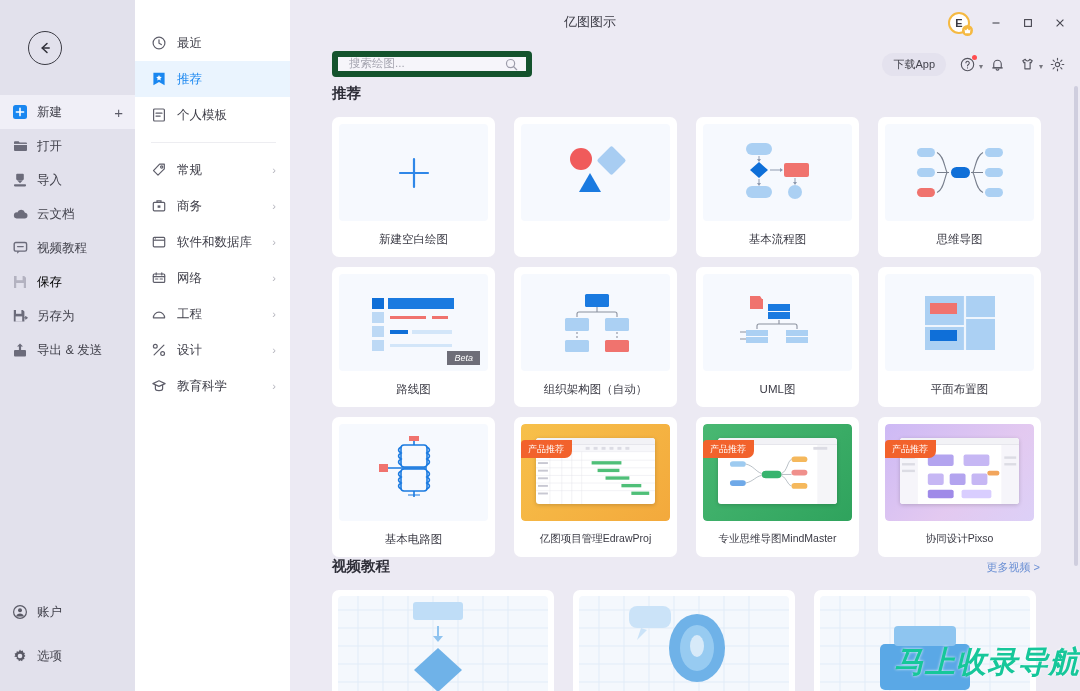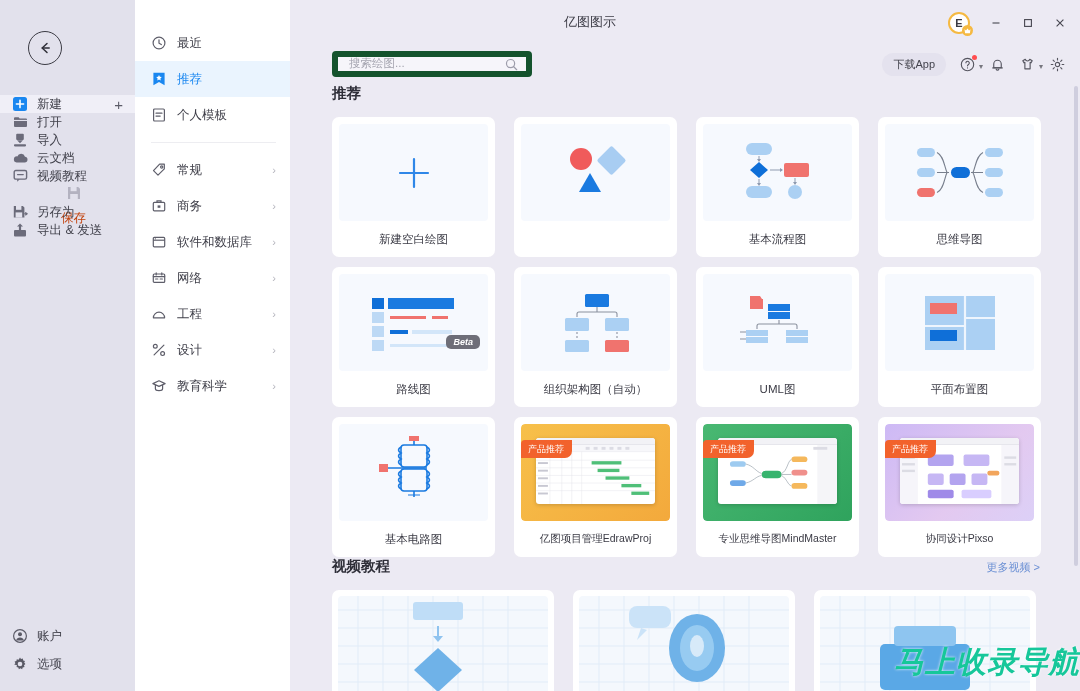--- a/index.html
+++ b/index.html
@@ -27,31 +27,31 @@
   .back-wrap { height: 95px; display: flex; align-items: center; padding-left: 28px; }
   .back-btn {
     width: 34px; height: 34px; border-radius: 50%;
     border: 1.4px solid #3b3b44;
     display: flex; align-items: center; justify-content: center;
     cursor: pointer; background: transparent;
   }
   .back-btn svg { display: block; }
   .nav-list { display: flex; flex-direction: column; }
   .nav-item {
-    height: 18px;
+    height: 34px;
     display: flex; align-items: center;
     padding-left: 12px;
     gap: 9px;
     font-size: 12.5px;
     color: #42424c;
     cursor: pointer;
     position: relative;
   }
   .nav-item.active { background: #f0eff7; }
-  .nav-item.disabled { color: #c2410c; flex-direction: column; }
+  .nav-item.disabled { color: #000000; }
   .nav-ico {
     width: 16px; height: 16px;
     display: flex; align-items: center; justify-content: center;
     flex: 0 0 16px;
   }
   .nav-ico svg { display: block; }
   .nav-plus {
     position: absolute; right: 12px;
     font-size: 15px; color: #5c5c68; line-height: 1;
   }
@@ -215,27 +215,26 @@
   .card-label {
     flex: 1 1 auto;
     display: flex; align-items: center; justify-content: center;
     font-size: 11.5px; color: #3b3b45;
     text-align: center;
     padding: 0 2px;
     white-space: nowrap;
   }
   .card-label.small { font-size: 10.5px; }
   .beta-badge {
-    position: absolute; right: 8px; bottom: 22px;
+    position: absolute; right: 8px; bottom: 6px;
     background: #6e6e78; color: #fff;
     font-size: 9px;
     padding: 2px 7px;
-    border-radius: 5px;
+    border-radius: 0;
     font-style: italic;
-    font-weight: bold;
   }
   .promo-badge {
     position: absolute; left: 0; top: 16px;
     background: #f2622c; color: #fff;
     font-size: 9px;
     padding: 2.5px 8px 2.5px 7px;
     border-bottom-right-radius: 7px;
     border-top-left-radius: 4px;
     z-index: 3;
   }

